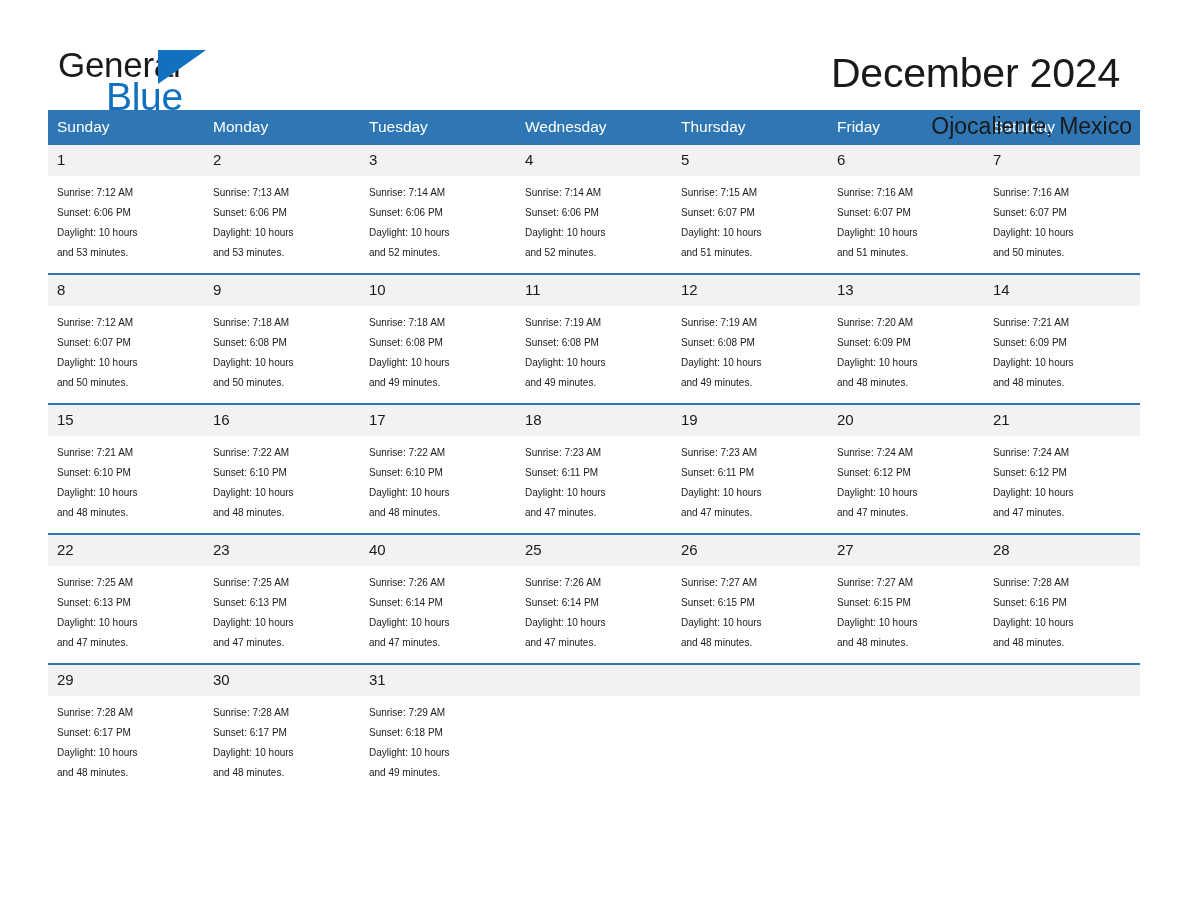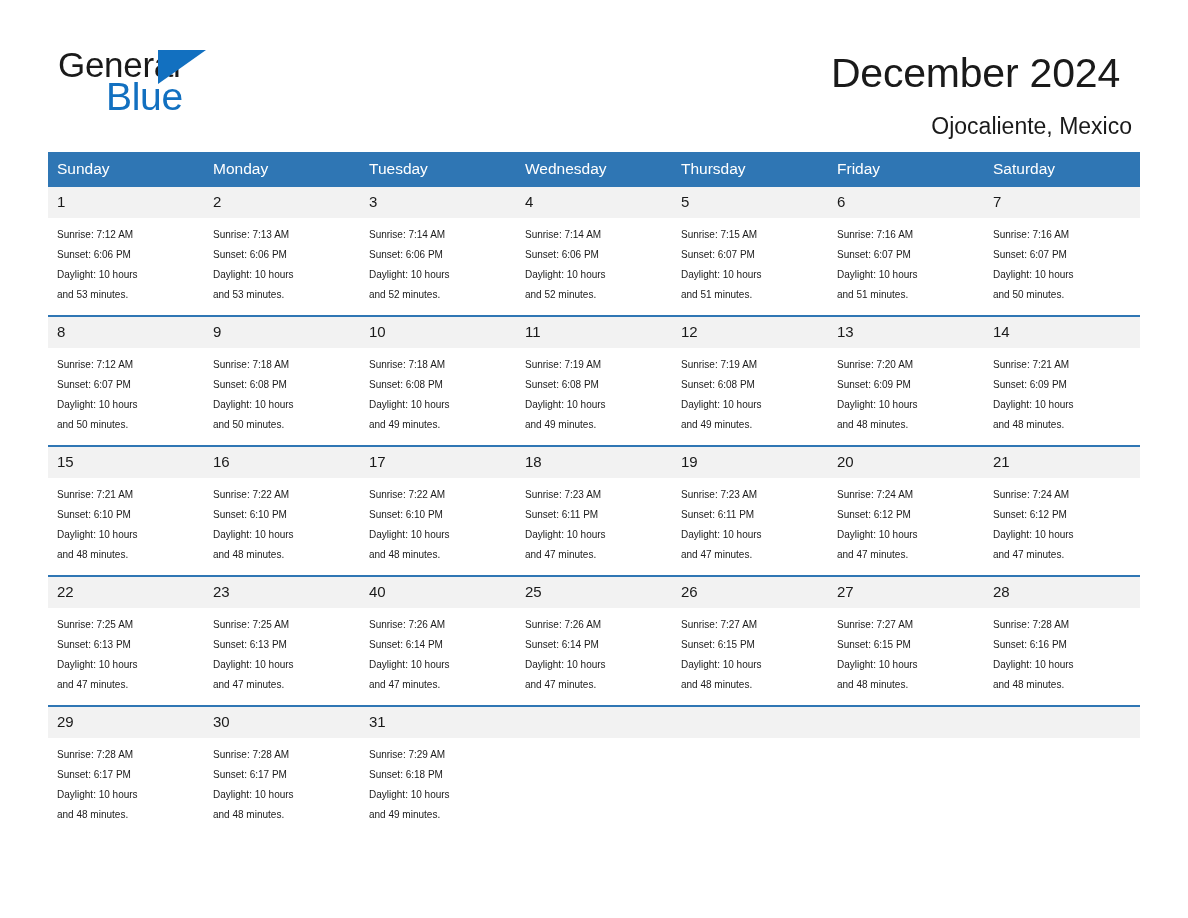--- a/index.html
+++ b/index.html
@@ -78,21 +78,20 @@
   .cal-subtitle {
     font-size: 23px;
     line-height: 32px;
     color: #1a1a1a;
     margin: 6px 0 0 0;
     font-weight: normal;
   }
 
   
   .calendar {
-    margin-top: 42px;
     width: 1092px;
     border-collapse: collapse;
     table-layout: fixed;
   }
   .calendar th {
     background: #2f76b4;
     color: #ffffff;
     font-size: 15.5px;
     font-weight: normal;
     text-align: left;

